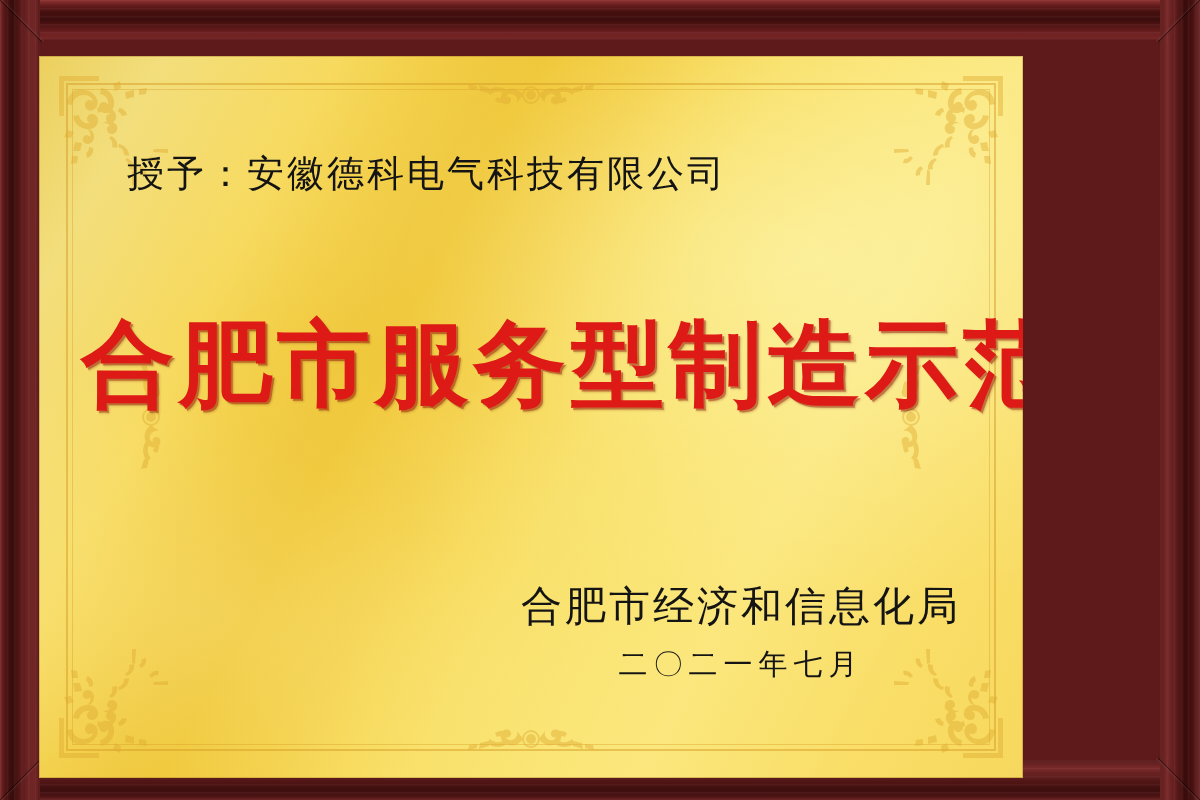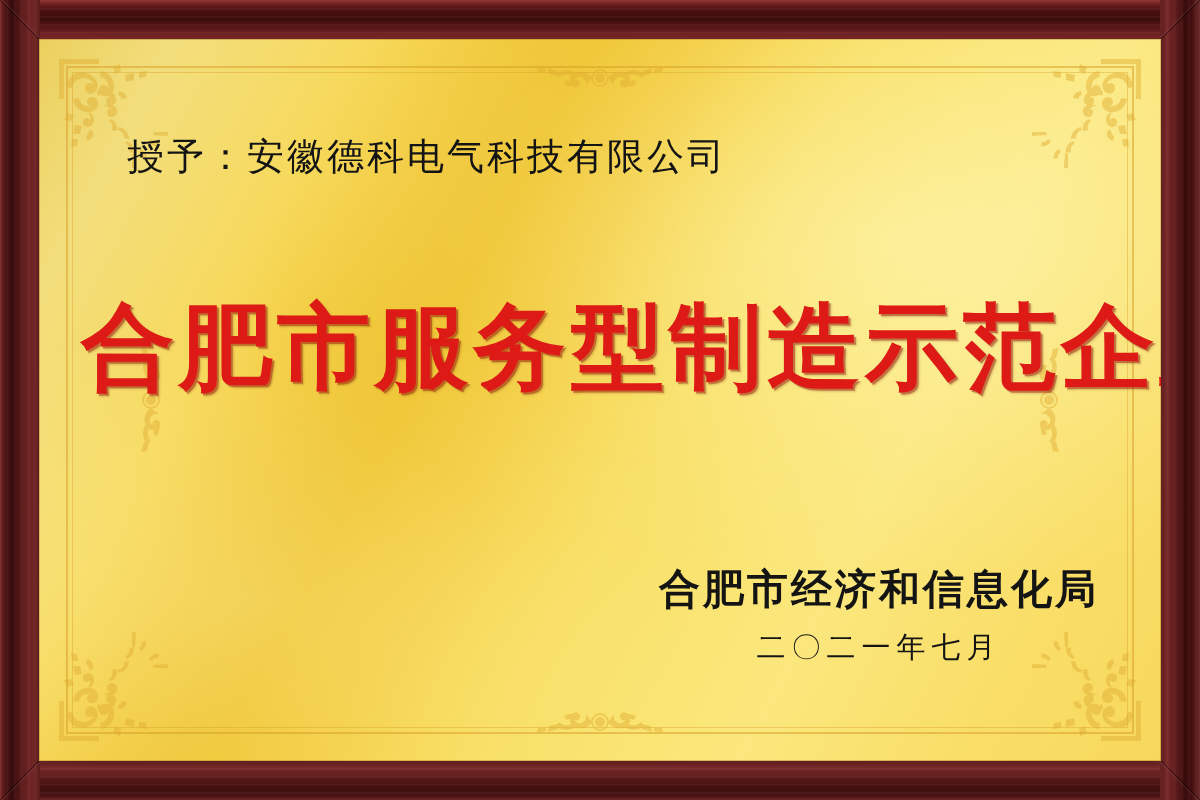--- a/index.html
+++ b/index.html
@@ -119,22 +119,22 @@
     width: 58px;
     height: 58px;
     pointer-events: none;
   }
   .miter svg { display: block; }
 
   
   .plate {
     position: absolute;
     left: 39px;
-    top: 39px;
-    width: 1122px;
+    top: 56px;
+    width: 984px;
     height: 722px;
     z-index: 5;
     overflow: hidden;
     box-shadow: inset 0 0 0 1px rgba(120, 70, 10, 0.28);
     background:
       linear-gradient(118deg,
         #f6de6a 0%,
         #f9e785 9%,
         #f7db62 20%,
         #f5cf3f 30%,
@@ -245,21 +245,21 @@
     right: 62px;
     top: 525px;
     text-align: center;
     color: #141414;
   }
   .issuer {
     font-size: 41px;
     line-height: 1.25;
     letter-spacing: 3px;
     white-space: nowrap;
-    font-weight: 700;
+    font-weight: 400;
   }
   .issue-date {
     margin-top: 14px;
     font-size: 29px;
     line-height: 1.25;
     letter-spacing: 6px;
     white-space: nowrap;
     font-weight: 500;
   }
 </style>

